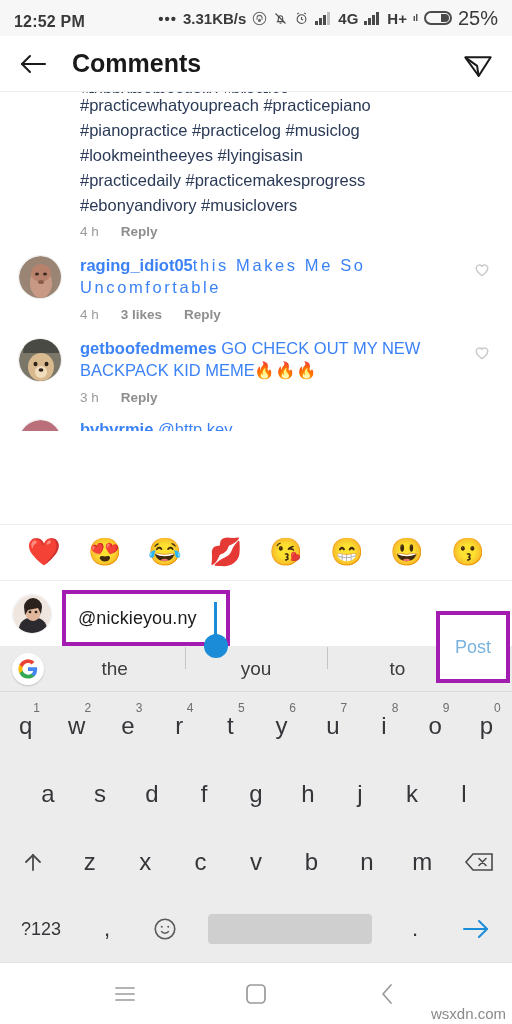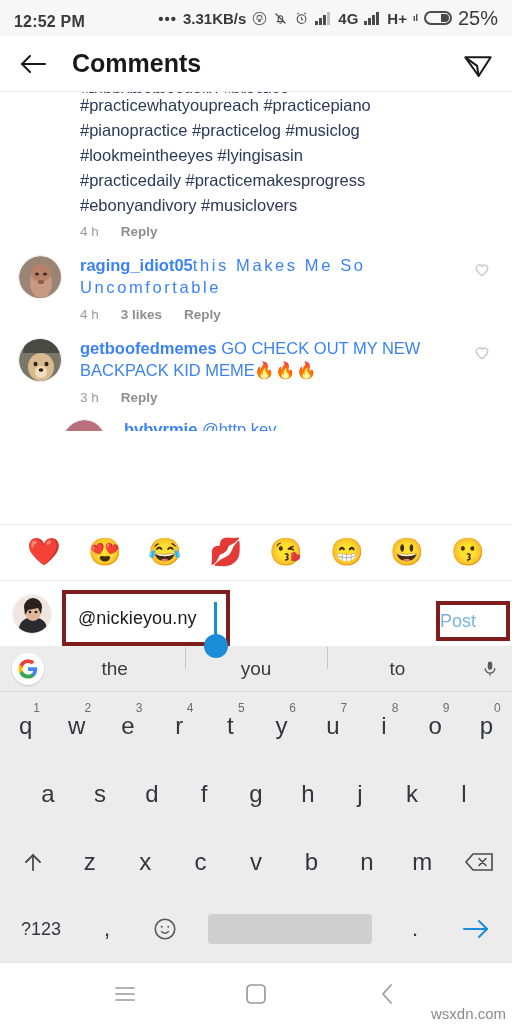--- a/index.html
+++ b/index.html
@@ -63,51 +63,51 @@
   }
   .c-body { flex:1; padding-left:18px; padding-right:8px; }
   .c-text { font-size:16.5px; line-height:1.3; color:#3b82f6; }
   .c-user { font-weight:bold; }
   .spaced { letter-spacing:2.6px; }
   .c-meta { display:flex; gap:22px; margin-top:9px; }
   .c-meta .t { color:#9a9a9a; font-size:13.5px; }
   .c-meta .b { color:#8e8e8e; font-size:13.5px; font-weight:bold; }
   .heart-btn { width:26px; flex:0 0 26px; padding-top:4px; }
 
-  .partial { display:flex; padding:14px 14px 0 18px; height:26px; overflow:hidden;margin-left:44px; }
+  .partial { display:flex; padding:14px 14px 0 18px; height:26px; overflow:hidden; }
 
   
   .emojibar {
     flex:0 0 56px; display:flex; align-items:center; justify-content:space-around;
     padding:0 14px; background:#fff; border-top:1px solid #efefef;
     font-size:27px;
   }
   .emojibar span { cursor:default; line-height:1; }
 
   
   .inputrow {
     flex:0 0 62px; display:flex; align-items:center;
     padding:0 0 0 12px; background:#fff; border-top:1px solid #efefef;
     position:relative;
   }
   .me-avatar { width:40px; height:40px; border-radius:50%; flex:0 0 40px; overflow:hidden; border:1px solid #eee; }
-  .box-red { border:4px solid #7f1d1d; background:#fff;margin-top:9px; }
+  .box-red { border:4px solid #a21caf; background:#fff;margin-top:9px; }
   .field-wrap {
     margin-left:10px; height:56px; width:168px; position:relative;
     display:flex; align-items:center;
   }
   .field-text { font-size:18px; color:#1c1c1c; padding-left:12px; letter-spacing:.1px; }
   .caret { position:absolute; width:3px; height:34px; background:#1a8cd8; left:148px; top:8px; }
   .drag-handle {
     position:absolute; width:24px; height:24px; border-radius:50%;
     background:#1a8cd8; left:138px; top:40px;
   }
   .post-wrap {
-    position:absolute; right:2px; top:11px; width:74px; height:40px;
-    display:flex; align-items:center; 
+    position:absolute; right:2px; top:21px; width:74px; height:72px;
+    display:flex; align-items:center; justify-content:center;
   }
   .post-lbl { color:#7ab3dd; font-size:18px; }
 
   
   .kb { flex:0 0 auto; background:#ececec; }
   .sugg {
     height:46px; display:flex; align-items:center; background:#ececec;
     border-bottom:1px solid #dcdcdc;
   }
   .glogo {

